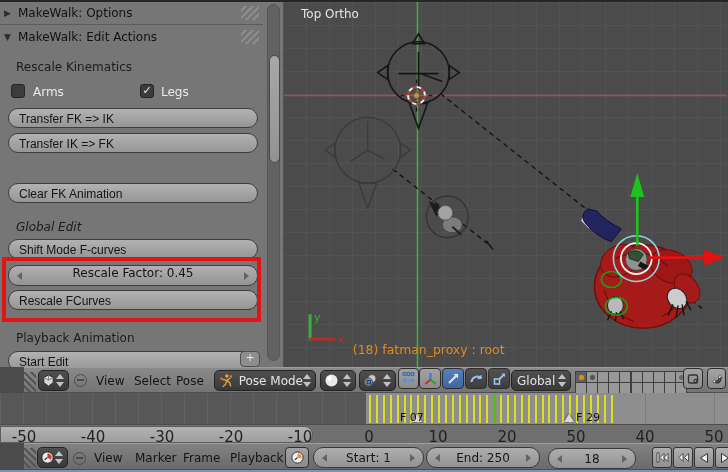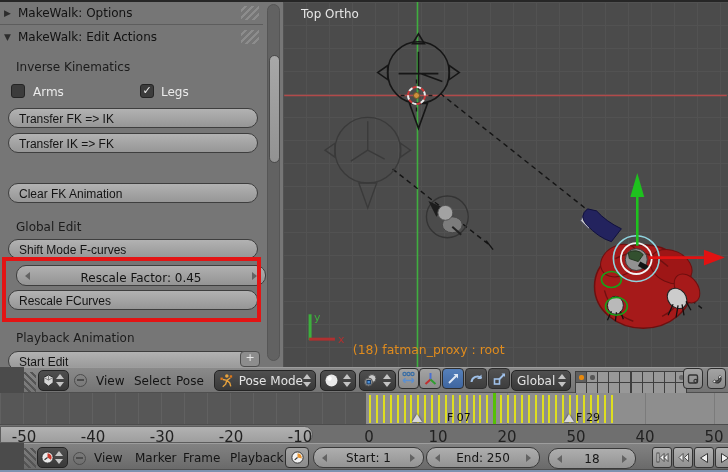--- a/index.html
+++ b/index.html
@@ -10,22 +10,22 @@
   
   #toolshelf{left:0;top:2px;width:283px;height:365px;background:#767676;overflow:hidden;}
   .phead{left:4px;height:18px;font-size:12px;color:#121212;display:flex;align-items:center;gap:7px;}
   .ptri{font-size:9px;color:#2d2d2d;}
   .hatch{width:18px;height:14px;background:repeating-linear-gradient(-45deg,transparent 0 3px,#8f8f8f 3px 5px);opacity:.9;}
   .sep{left:0;width:263px;height:1px;background:#5d5d5d;}
   .plabel{font-size:12px;color:#1c1c1c;}
   .btn{left:8px;width:250px;height:20px;box-sizing:border-box;border:1px solid #3e3e3e;border-radius:10px;
     background:linear-gradient(#b2b2b2,#969696);color:#141414;font-size:12px;line-height:18px;
     padding-left:10px;text-align:left;}
-  .slider{left:16px;width:250px;height:21px;box-sizing:border-box;border:1px solid #3e3e3e;border-radius:10px;
-    background:linear-gradient(#b0b0b0,#949494);color:#141414;font-size:12px;display:flex;align-items:flex-end;justify-content:center;position:absolute;}
+  .slider{left:8px;width:250px;height:21px;box-sizing:border-box;border:1px solid #3e3e3e;border-radius:10px;
+    background:linear-gradient(#b0b0b0,#949494);color:#141414;font-size:12px;display:flex;align-items:flex-start;justify-content:center;position:absolute;}
   .sl-arr-l{position:absolute;left:8px;top:6px;width:0;height:0;border-top:4px solid transparent;border-bottom:4px solid transparent;border-right:5px solid #636363;}
   .sl-arr-r{position:absolute;right:8px;top:6px;width:0;height:0;border-top:4px solid transparent;border-bottom:4px solid transparent;border-left:5px solid #636363;}
   .chk{width:14px;height:14px;box-sizing:border-box;background:#3c3c3c;border:1px solid #242424;border-radius:3px;
     color:#f0f0f0;font-size:11px;line-height:12px;text-align:center;}
   .chklabel{font-size:12px;color:#ebebeb;}
   #redbox{left:2px;top:255px;width:259px;height:65px;box-sizing:border-box;border:4px solid #e31414;z-index:5;}
   #vscroll{left:267px;top:2px;width:13px;height:357px;background:#626262;border-radius:7px;border:1px solid #565656;box-sizing:border-box;}
   #vscroll-handle{left:1px;top:50px;width:9px;height:106px;background:linear-gradient(#a8a8a8,#929292);border:1px solid #4a4a4a;border-radius:6px;}
   #plus-tab{left:240px;top:349px;width:18px;height:14px;background:#8d8d8d;border:1px solid #4e4e4e;border-radius:4px;
     color:#e8e8e8;font-size:11px;line-height:12px;text-align:center;}
@@ -91,32 +91,32 @@
       <span>MakeWalk: Options</span>
       <span class="hatch" style="margin-left:auto;"></span>
     </div>
     <div class="abs sep" style="top:22px;"></div>
     <div class="abs phead" style="top:26px;width:255px;">
       <span class="ptri">▼</span>
       <span>MakeWalk: Edit Actions</span>
       <span class="hatch" style="margin-left:auto;"></span>
     </div>
 
-    <div class="abs plabel" style="left:16px;top:58px;">Inverse Kinematics</div>
+    <div class="abs plabel" style="left:16px;top:58px;">Rescale Kinematics</div>
 
     <div class="abs chk" style="left:11px;top:82px;"></div>
     <div class="abs chklabel" style="left:33px;top:83px;">Arms</div>
     <div class="abs chk" style="left:140px;top:82px;">✓</div>
     <div class="abs chklabel" style="left:161px;top:83px;">Legs</div>
 
     <button class="abs btn" style="top:131px;">Transfer IK =&gt; FK</button>
     <button class="abs btn" style="top:106px;">Transfer FK =&gt; IK</button>
     <button class="abs btn" style="top:181px;">Clear FK Animation</button>
 
-    <div class="abs plabel" style="left:16px;top:218px;">Global Edit</div>
+    <div class="abs plabel" style="left:16px;top:218px;font-style:italic;">Global Edit</div>
     <button class="abs btn" style="top:237px;">Shift Mode F-curves</button>
 
     <div class="slider" style="top:263px;">
       <span class="sl-arr-l"></span>
       <span>Rescale Factor: 0.45</span>
       <span class="sl-arr-r"></span>
     </div>
     <button class="abs btn" style="top:288px;">Rescale FCurves</button>
     <div class="abs" id="redbox"></div>
 
@@ -390,21 +390,21 @@
         <div class="kf-tick" style="left: 576px; background: rgb(222, 222, 32);"></div>
         <div class="kf-tick" style="left: 582.9px; background: rgb(222, 222, 32);"></div>
         <div class="kf-tick" style="left: 589.8px; background: rgb(222, 222, 32);"></div>
         <div class="kf-tick" style="left: 596.7px; background: rgb(222, 222, 32);"></div>
         <div class="kf-tick" style="left: 603.6px; background: rgb(222, 222, 32);"></div>
         <div class="kf-tick" style="left: 610.5px; background: rgb(222, 222, 32);"></div>
       </div>
     <div class="abs" id="tlcurrent" style="left: 493.2px; background: rgb(85, 193, 4);"></div>
     <div id="tlmarkers">
         <div class="mk-tri" style="left: 412.3px;"></div>
-        <div class="mk-lbl" style="left: 417px; padding-left: 30px;">F 07</div>
+        <div class="mk-lbl" style="left: 400px;">F 07</div>
         <div class="mk-tri" style="left: 564.1px;"></div>
         <div class="mk-lbl" style="left: 576.1px;">F 29</div>
       </div>
   </div>
 
   <div class="abs" id="tlruler">
     <div class="abs" id="tlruler-handle"></div>
     <div id="tlruler-labels">
         <div class="rlabel" style="left: 24px;">-50</div>
         <div class="rlabel" style="left: 93px;">-40</div>

